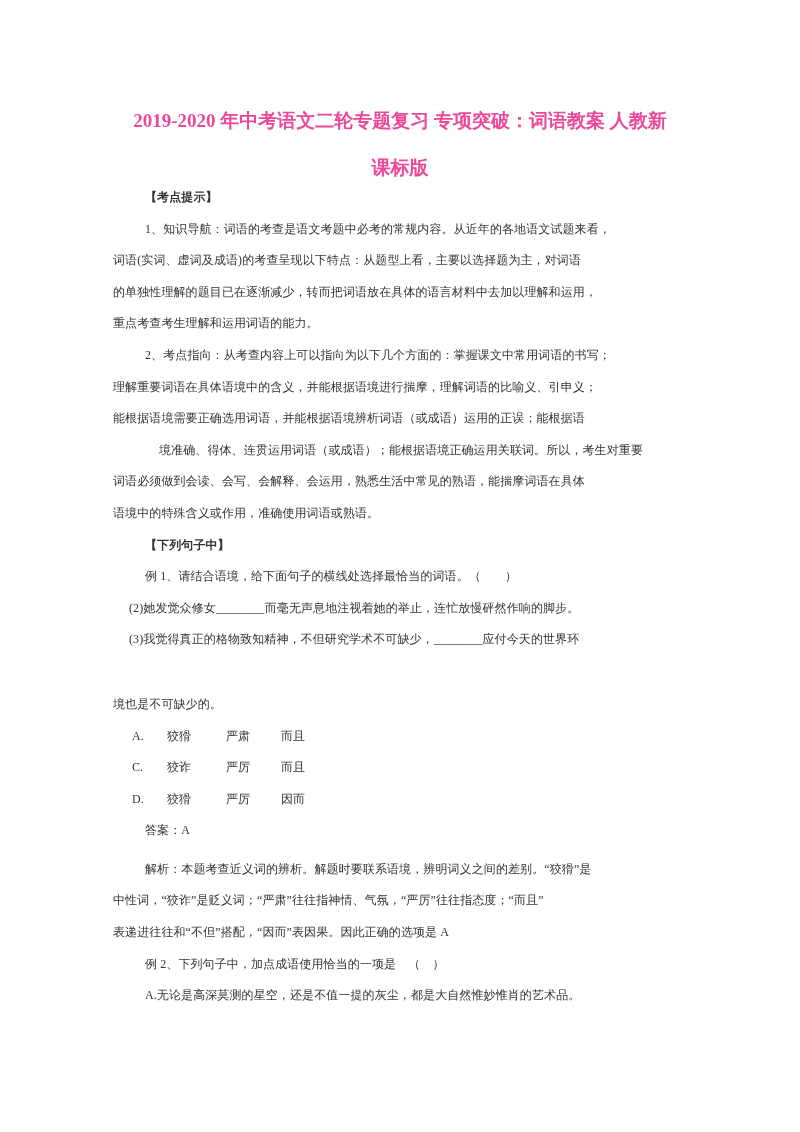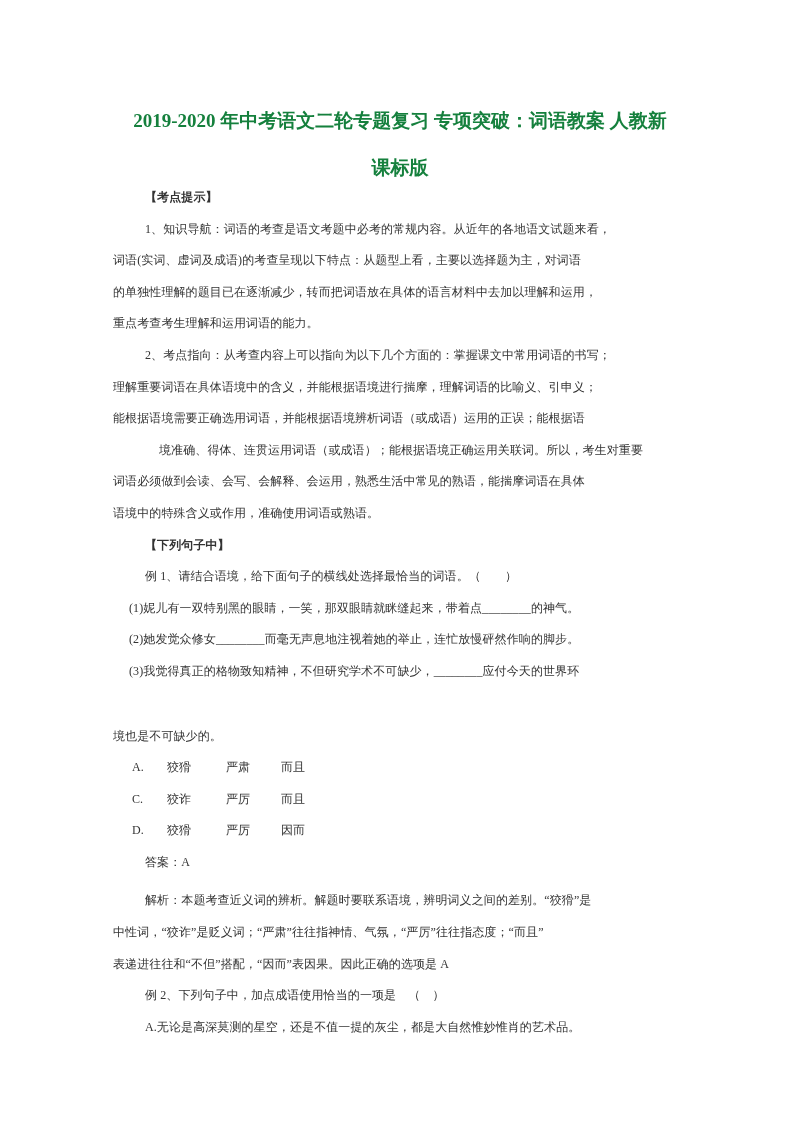--- a/index.html
+++ b/index.html
@@ -10,21 +10,21 @@
     background: #ffffff;
     overflow: hidden;
     font-family: "Liberation Serif", "DejaVu Serif", serif;
     color: #333333;
   }
   .doc-title {
     position: absolute;
     left: 0;
     width: 800px;
     text-align: center;
-    color: #15803d;
+    color: #ec4899;
     font-weight: 700;
     font-size: 19px;
     line-height: 28px;
     white-space: nowrap;
   }
   .doc-title.l1 { top: 107px; }
   .doc-title.l2 { top: 154px; }
   .content {
     position: absolute;
     left: 113px;
@@ -70,21 +70,20 @@
         <div class="t-line" style="padding-left: 0px;">能根据语境需要正确选用词语，并能根据语境辨析词语（或成语）运用的正误；能根据语</div>
         <div class="t-line" style="padding-left: 0px; margin-left: 46px;">境准确、得体、连贯运用词语（或成语）；能根据语境正确运用关联词。所以，考生对重要</div>
         <div class="t-line" style="padding-left: 0px;">词语必须做到会读、会写、会解释、会运用，熟悉生活中常见的熟语，能揣摩词语在具体</div>
         <div class="t-line" style="padding-left: 0px;">语境中的特殊含义或作用，准确使用词语或熟语。</div>
       </div>
 
     <div class="t-line t-heading">【下列句子中】</div>
 
     <div>
         <div class="t-line" style="padding-left: 32px;">例 1、请结合语境，给下面句子的横线处选择最恰当的词语。（　　）</div>
-        <div class="t-line" style="padding-left: 16px;">(1)妮儿有一双特别黑的眼睛，一笑，那双眼睛就眯缝起来，带着点________的神气。</div>
         <div class="t-line" style="padding-left: 16px;">(2)她发觉众修女________而毫无声息地注视着她的举止，连忙放慢砰然作响的脚步。</div>
         <div class="t-line" style="padding-left: 16px;">(3)我觉得真正的格物致知精神，不但研究学术不可缺少，________应付今天的世界环</div>
         <div class="t-line" style="padding-left: 0px; margin-top: 33px;">境也是不可缺少的。</div>
       </div>
 
     <div class="t-line choice-row">
       <span class="c-label">A.</span><span class="c-w1">狡猾</span><span class="c-w2">严肃</span><span class="c-w3">而且</span>
     </div>
     <div class="t-line choice-row">
       <span class="c-label">C.</span><span class="c-w1">狡诈</span><span class="c-w2">严厉</span><span class="c-w3">而且</span>

